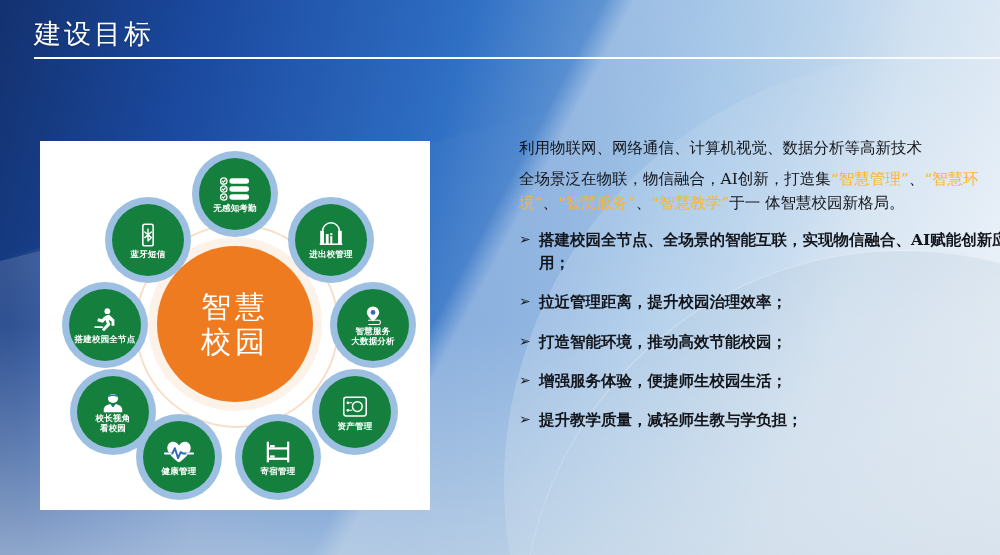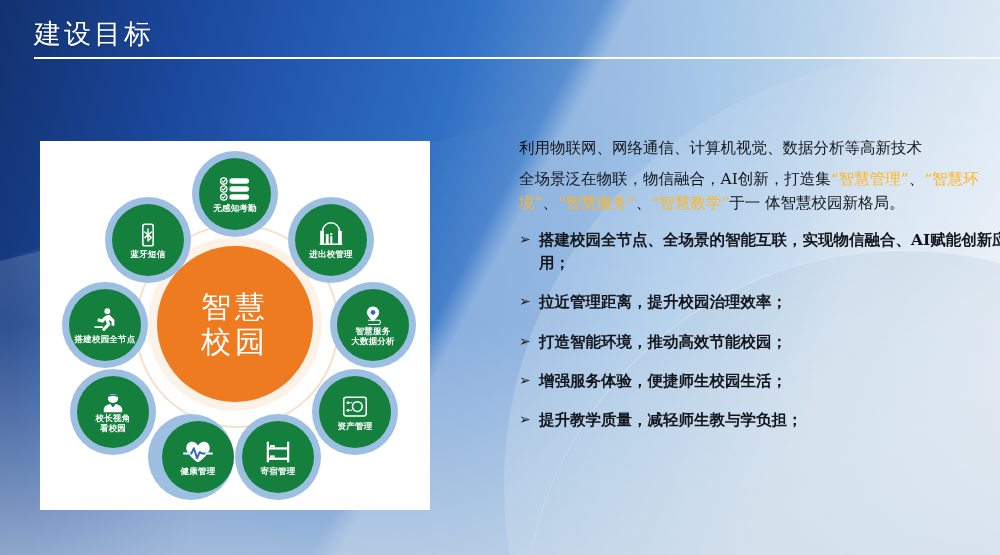--- a/index.html
+++ b/index.html
@@ -209,21 +209,21 @@
             <rect x="25.6" y="2" width="2.4" height="22" fill="#fff"></rect>
             <rect x="5" y="8" width="22" height="2.4" fill="#fff"></rect>
             <rect x="5" y="19" width="22" height="2.4" fill="#fff"></rect>
             <rect x="7.5" y="5.6" width="5" height="2.4" fill="#fff"></rect>
             <rect x="7.5" y="16.6" width="5" height="2.4" fill="#fff"></rect>
           </svg>
           <div class="node-label">寄宿管理</div>
         </div>
       </div>
 
-      <div class="node" style="left:108px;top:273px;justify-content:flex-end;">
+      <div class="node" style="left:96px;top:273px;">
         <div class="node-inner">
           <svg class="node-icon" viewBox="0 0 32 26">
             <path d="M16 24 C16 24 3.5 15.8 3.5 8.6 C3.5 4.6 6.4 2 9.6 2 C12.2 2 14.6 3.7 16 6.1 C17.4 3.7 19.8 2 22.4 2 C25.6 2 28.5 4.6 28.5 8.6 C28.5 15.8 16 24 16 24 Z" fill="#fff"></path>
             <path d="M1 14.5 L9 14.5 L11.6 9 L15 19.5 L17.8 13.2 L20 14.5 L31 14.5" fill="none" stroke="#2f6cb5" stroke-width="2.1" stroke-linejoin="round" stroke-linecap="round"></path>
             <path d="M1 14.5 L7 14.5 M24.6 14.5 L31 14.5" stroke="#fff" stroke-width="2.1" stroke-linecap="round"></path>
           </svg>
           <div class="node-label">健康管理</div>
         </div>
       </div>
 

